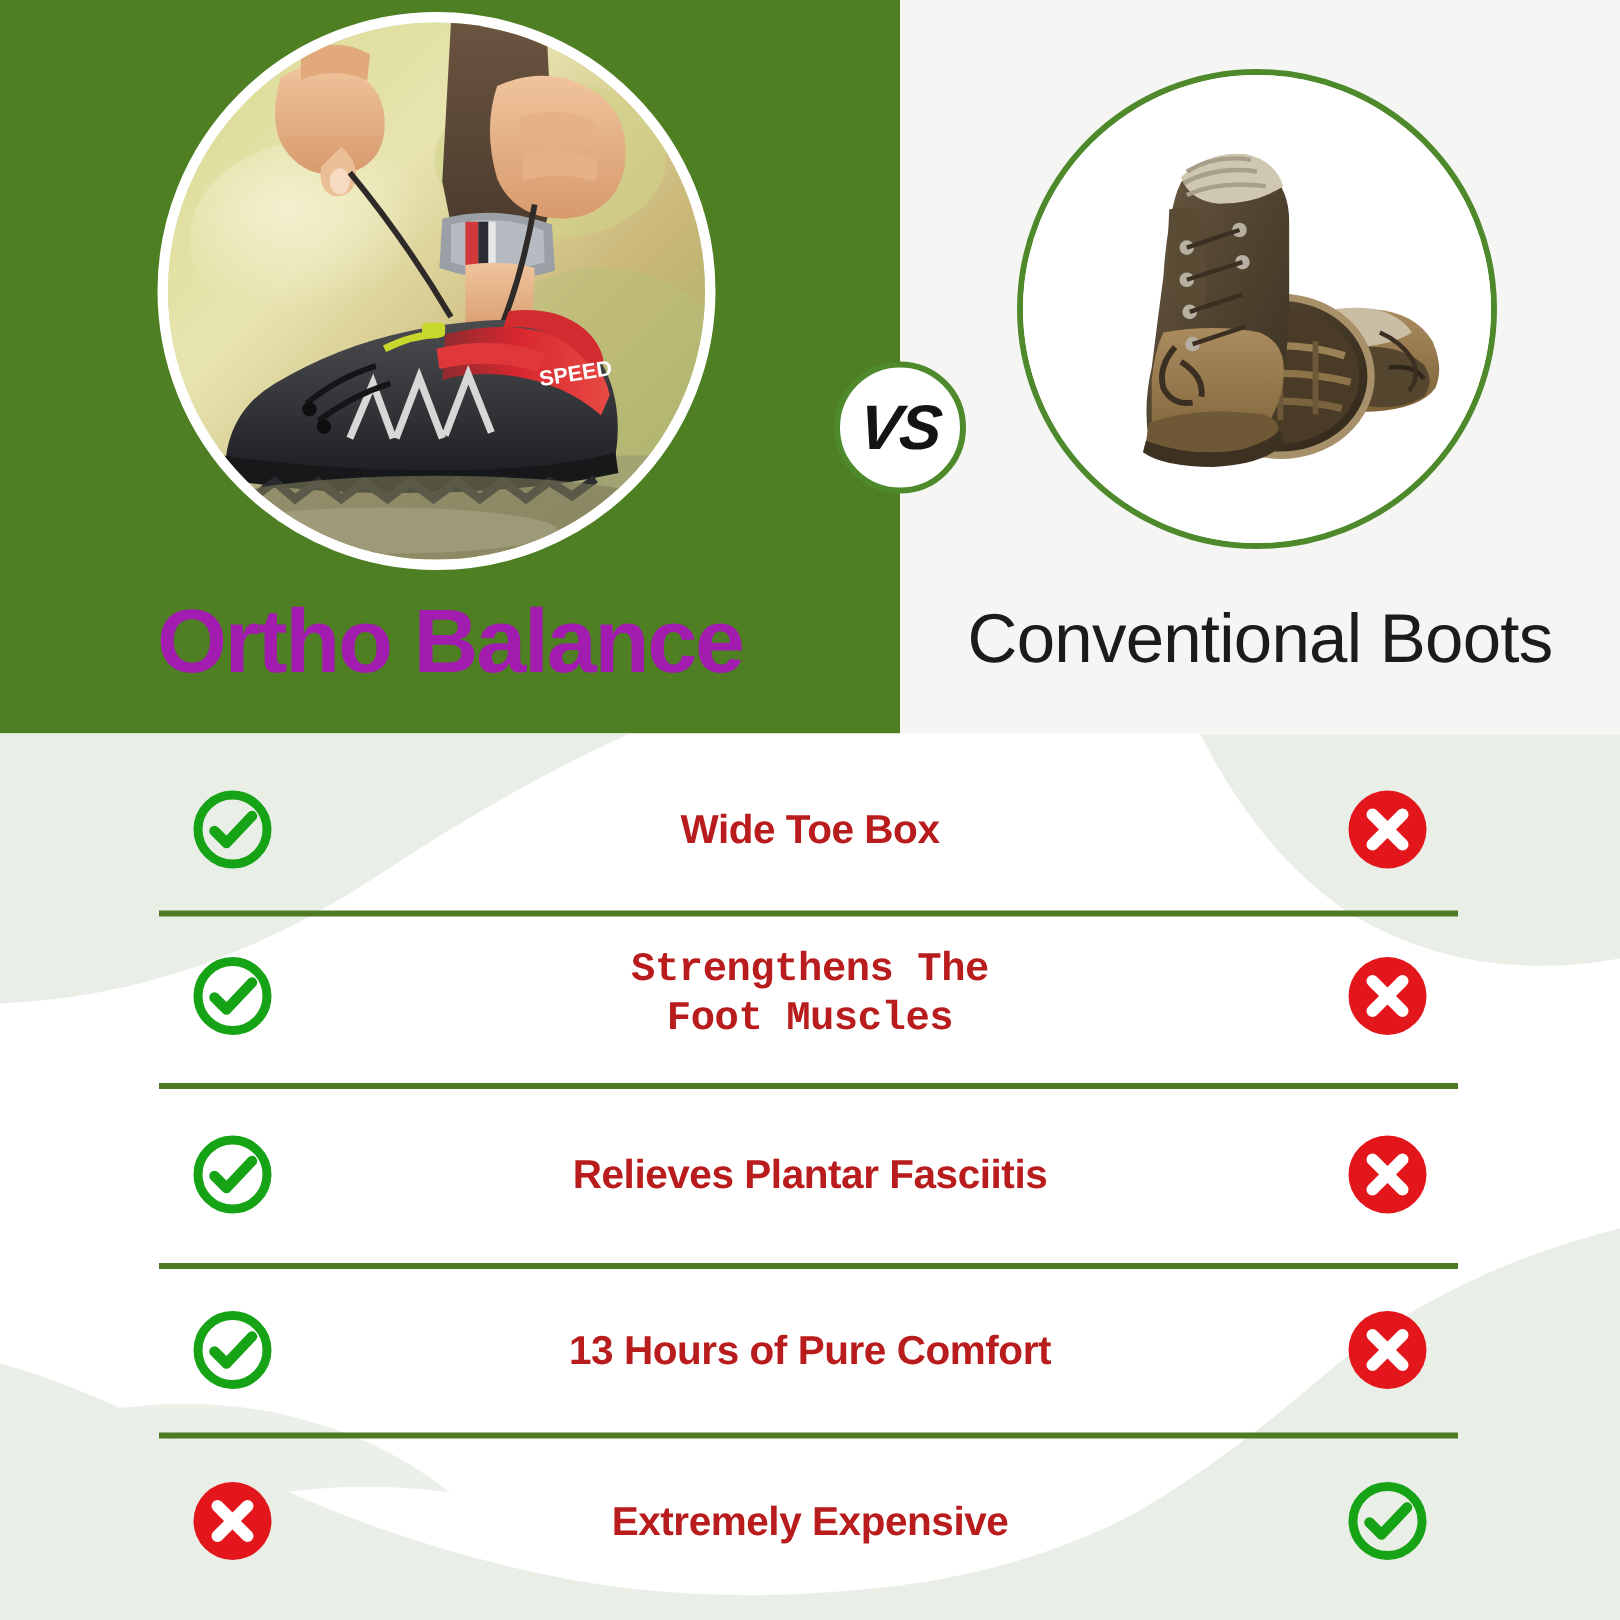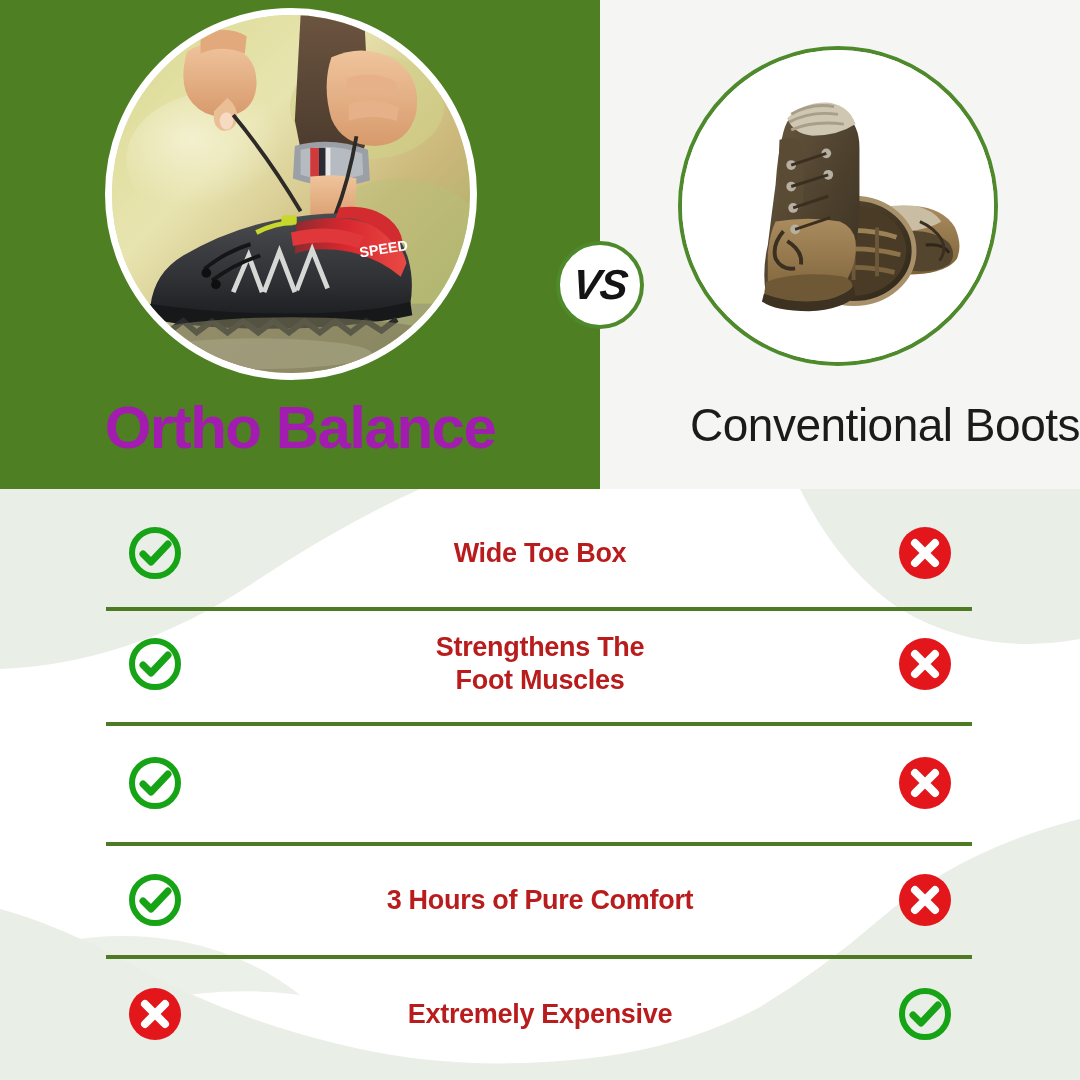--- a/index.html
+++ b/index.html
@@ -78,21 +78,21 @@
     text-align:center;
     color:#a21caf;
     font-size:60px;
     font-weight:bold;
     letter-spacing:-1.5px;
     line-height:1;
   }
   .hero-title-right {
     position:absolute; left:600px; top:402px;
     width:480px;
-    text-align:right;
+    text-align:center;
     color:#1b1b1b;
     font-size:46px;
     font-weight:400;
     letter-spacing:-0.5px;
     line-height:1;
   }
 
   
   .table-area {
     position:absolute; left:0; top:489px;
@@ -333,21 +333,21 @@
         <div class="cell-icon right">
           <svg class="ico" viewBox="0 0 56 56">
             <circle cx="28" cy="28" r="26" fill="#e3161c"></circle>
             <path d="M18 18 L38 38 M38 18 L18 38" stroke="#ffffff" stroke-width="8" stroke-linecap="round"></path>
           </svg>
         </div>
       </div>
 
       <div class="divider" style="top:118px;"></div>
 
-      <div class="row" style="top:122px;height:106px;">
+      <div class="row" style="top:122px;height:106px;font-family:Liberation Mono, monospace;">
         <div class="cell-icon">
           <svg class="ico" viewBox="0 0 56 56">
             <circle cx="28" cy="28" r="23" fill="none" stroke="#16a316" stroke-width="6"></circle>
             <path d="M16 29 L24 37 L41 19" fill="none" stroke="#16a316" stroke-width="7" stroke-linecap="round" stroke-linejoin="round"></path>
           </svg>
         </div>
         <div class="cell-label" style="white-space:pre-line;">Strengthens The
 Foot Muscles</div>
         <div class="cell-icon right">
           <svg class="ico" viewBox="0 0 56 56">
@@ -359,38 +359,39 @@
 
       <div class="divider" style="top:233px;"></div>
 
       <div class="row" style="top:240px;height:108px;">
         <div class="cell-icon">
           <svg class="ico" viewBox="0 0 56 56">
             <circle cx="28" cy="28" r="23" fill="none" stroke="#16a316" stroke-width="6"></circle>
             <path d="M16 29 L24 37 L41 19" fill="none" stroke="#16a316" stroke-width="7" stroke-linecap="round" stroke-linejoin="round"></path>
           </svg>
         </div>
+        <div class="cell-label">Relieves Plantar Fasciitis</div>
         <div class="cell-icon right">
           <svg class="ico" viewBox="0 0 56 56">
             <circle cx="28" cy="28" r="26" fill="#e3161c"></circle>
             <path d="M18 18 L38 38 M38 18 L18 38" stroke="#ffffff" stroke-width="8" stroke-linecap="round"></path>
           </svg>
         </div>
       </div>
 
       <div class="divider" style="top:353px;"></div>
 
       <div class="row" style="top:358px;height:106px;">
         <div class="cell-icon">
           <svg class="ico" viewBox="0 0 56 56">
             <circle cx="28" cy="28" r="23" fill="none" stroke="#16a316" stroke-width="6"></circle>
             <path d="M16 29 L24 37 L41 19" fill="none" stroke="#16a316" stroke-width="7" stroke-linecap="round" stroke-linejoin="round"></path>
           </svg>
         </div>
-        <div class="cell-label">3 Hours of Pure Comfort</div>
+        <div class="cell-label">13 Hours of Pure Comfort</div>
         <div class="cell-icon right">
           <svg class="ico" viewBox="0 0 56 56">
             <circle cx="28" cy="28" r="26" fill="#e3161c"></circle>
             <path d="M18 18 L38 38 M38 18 L18 38" stroke="#ffffff" stroke-width="8" stroke-linecap="round"></path>
           </svg>
         </div>
       </div>
 
       <div class="divider" style="top:466px;"></div>
 

